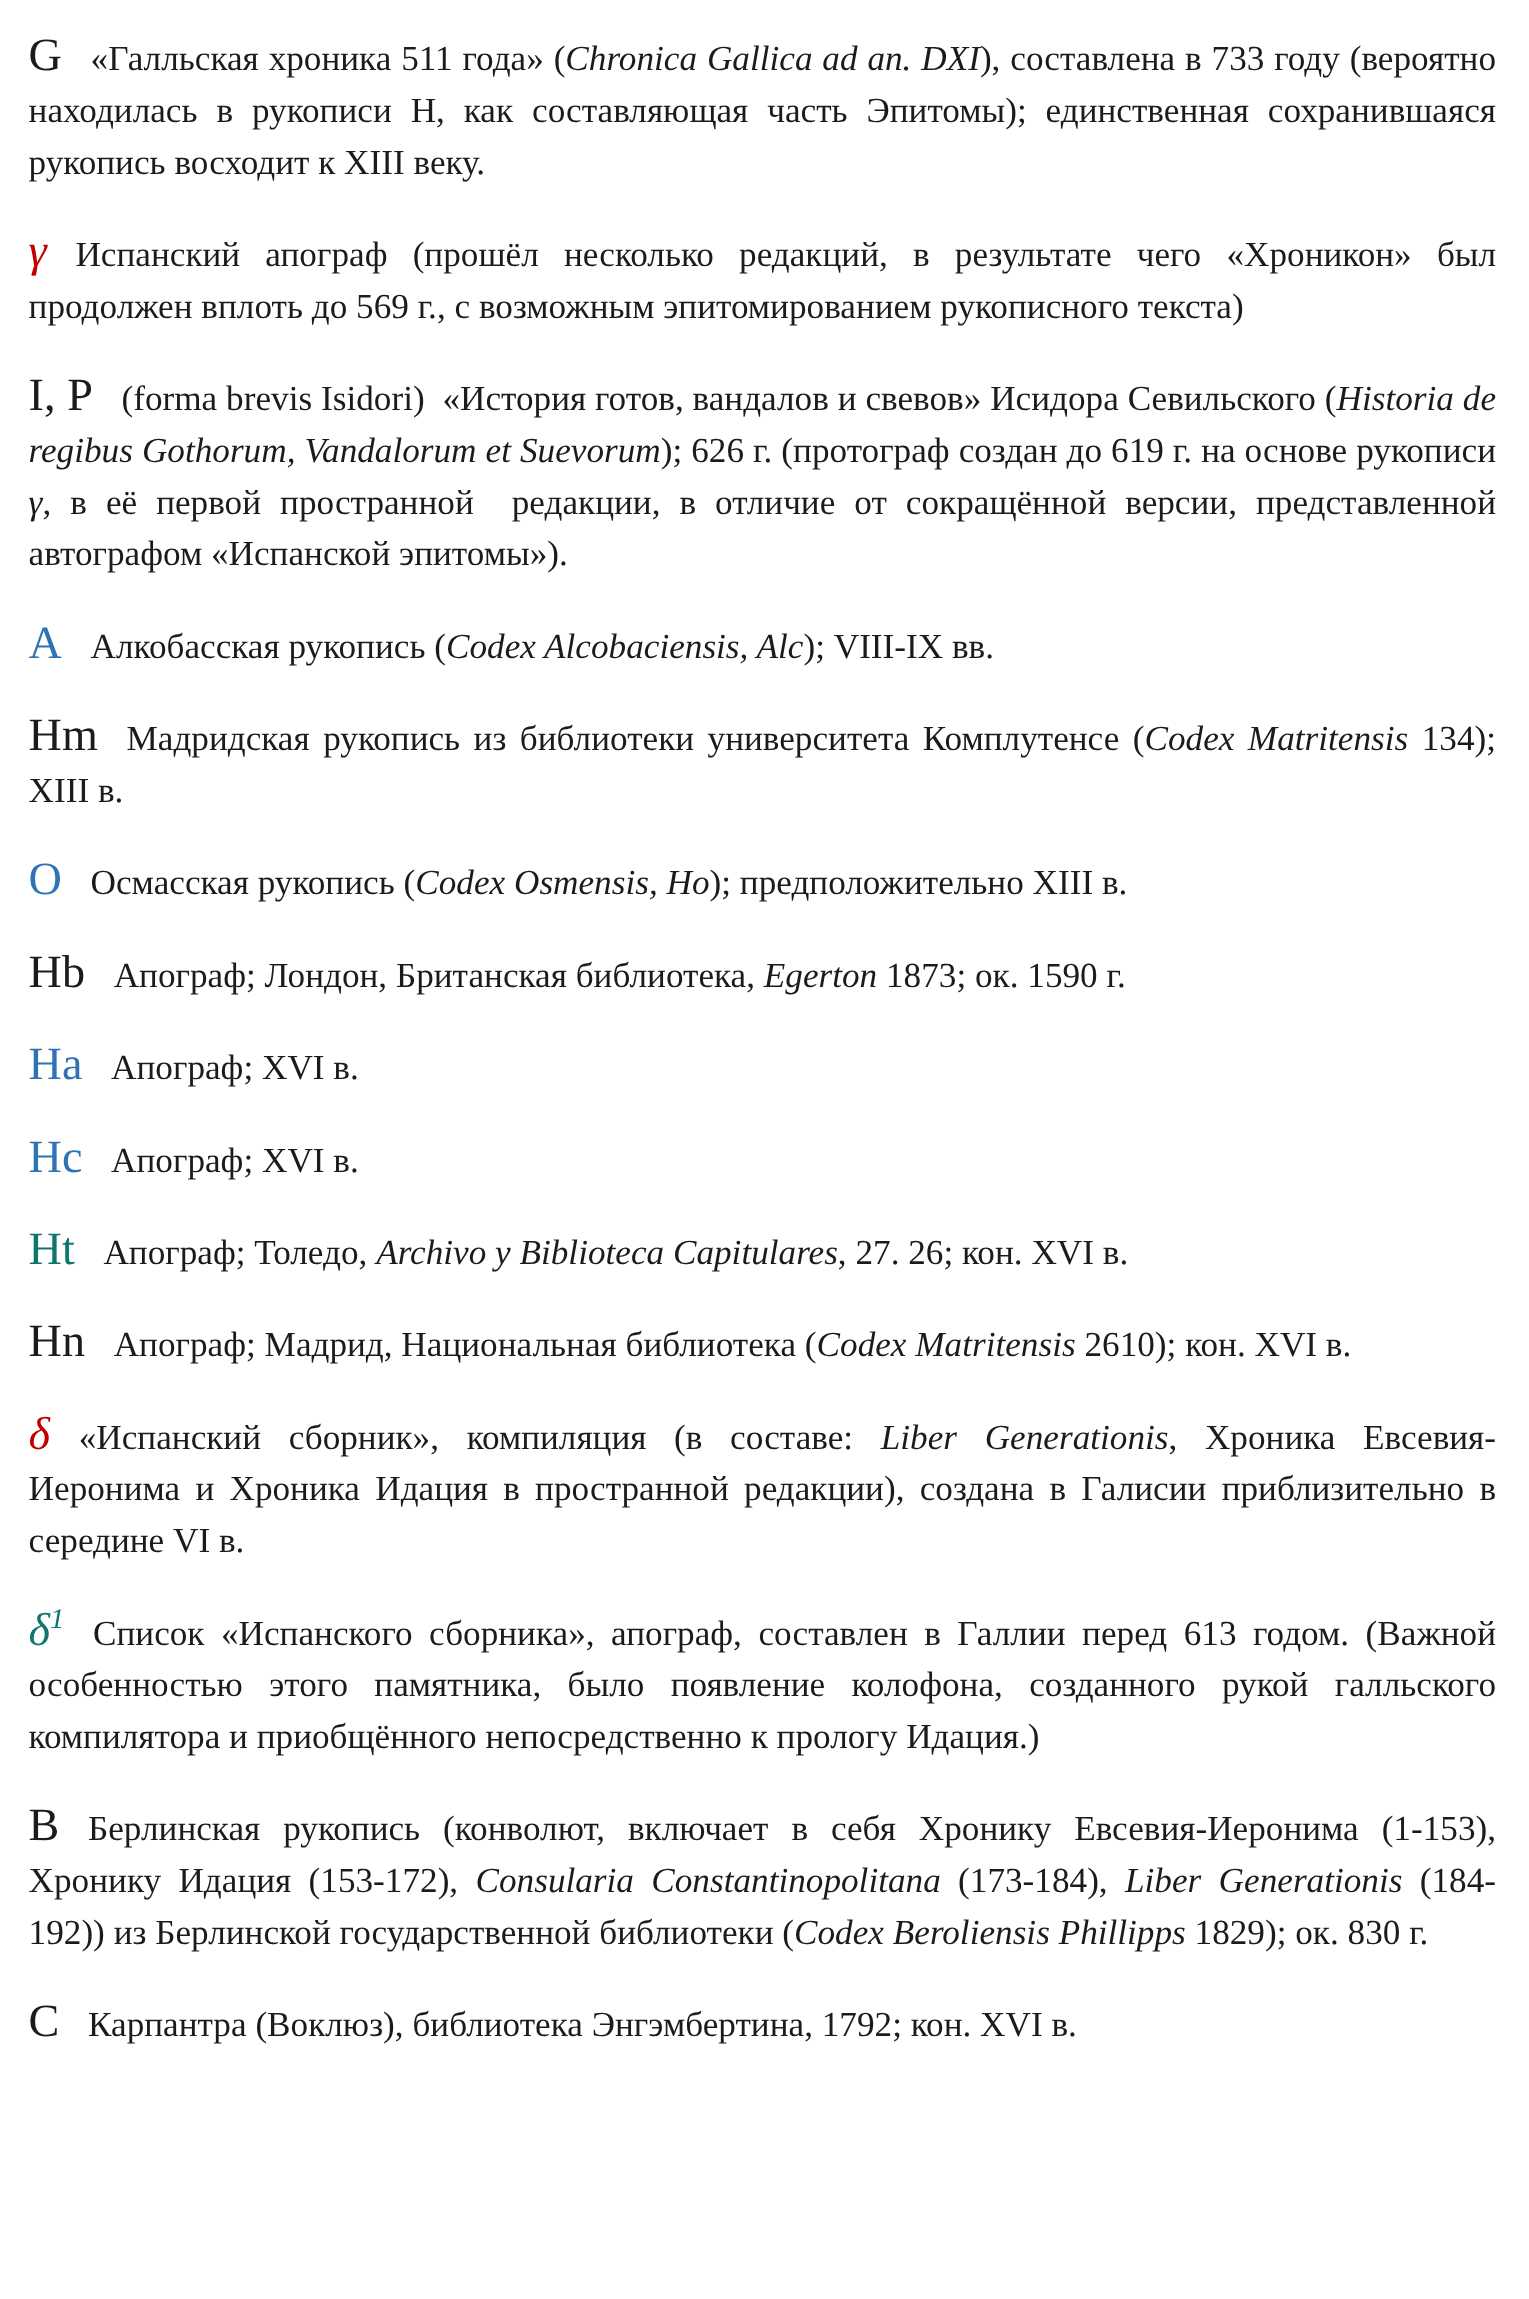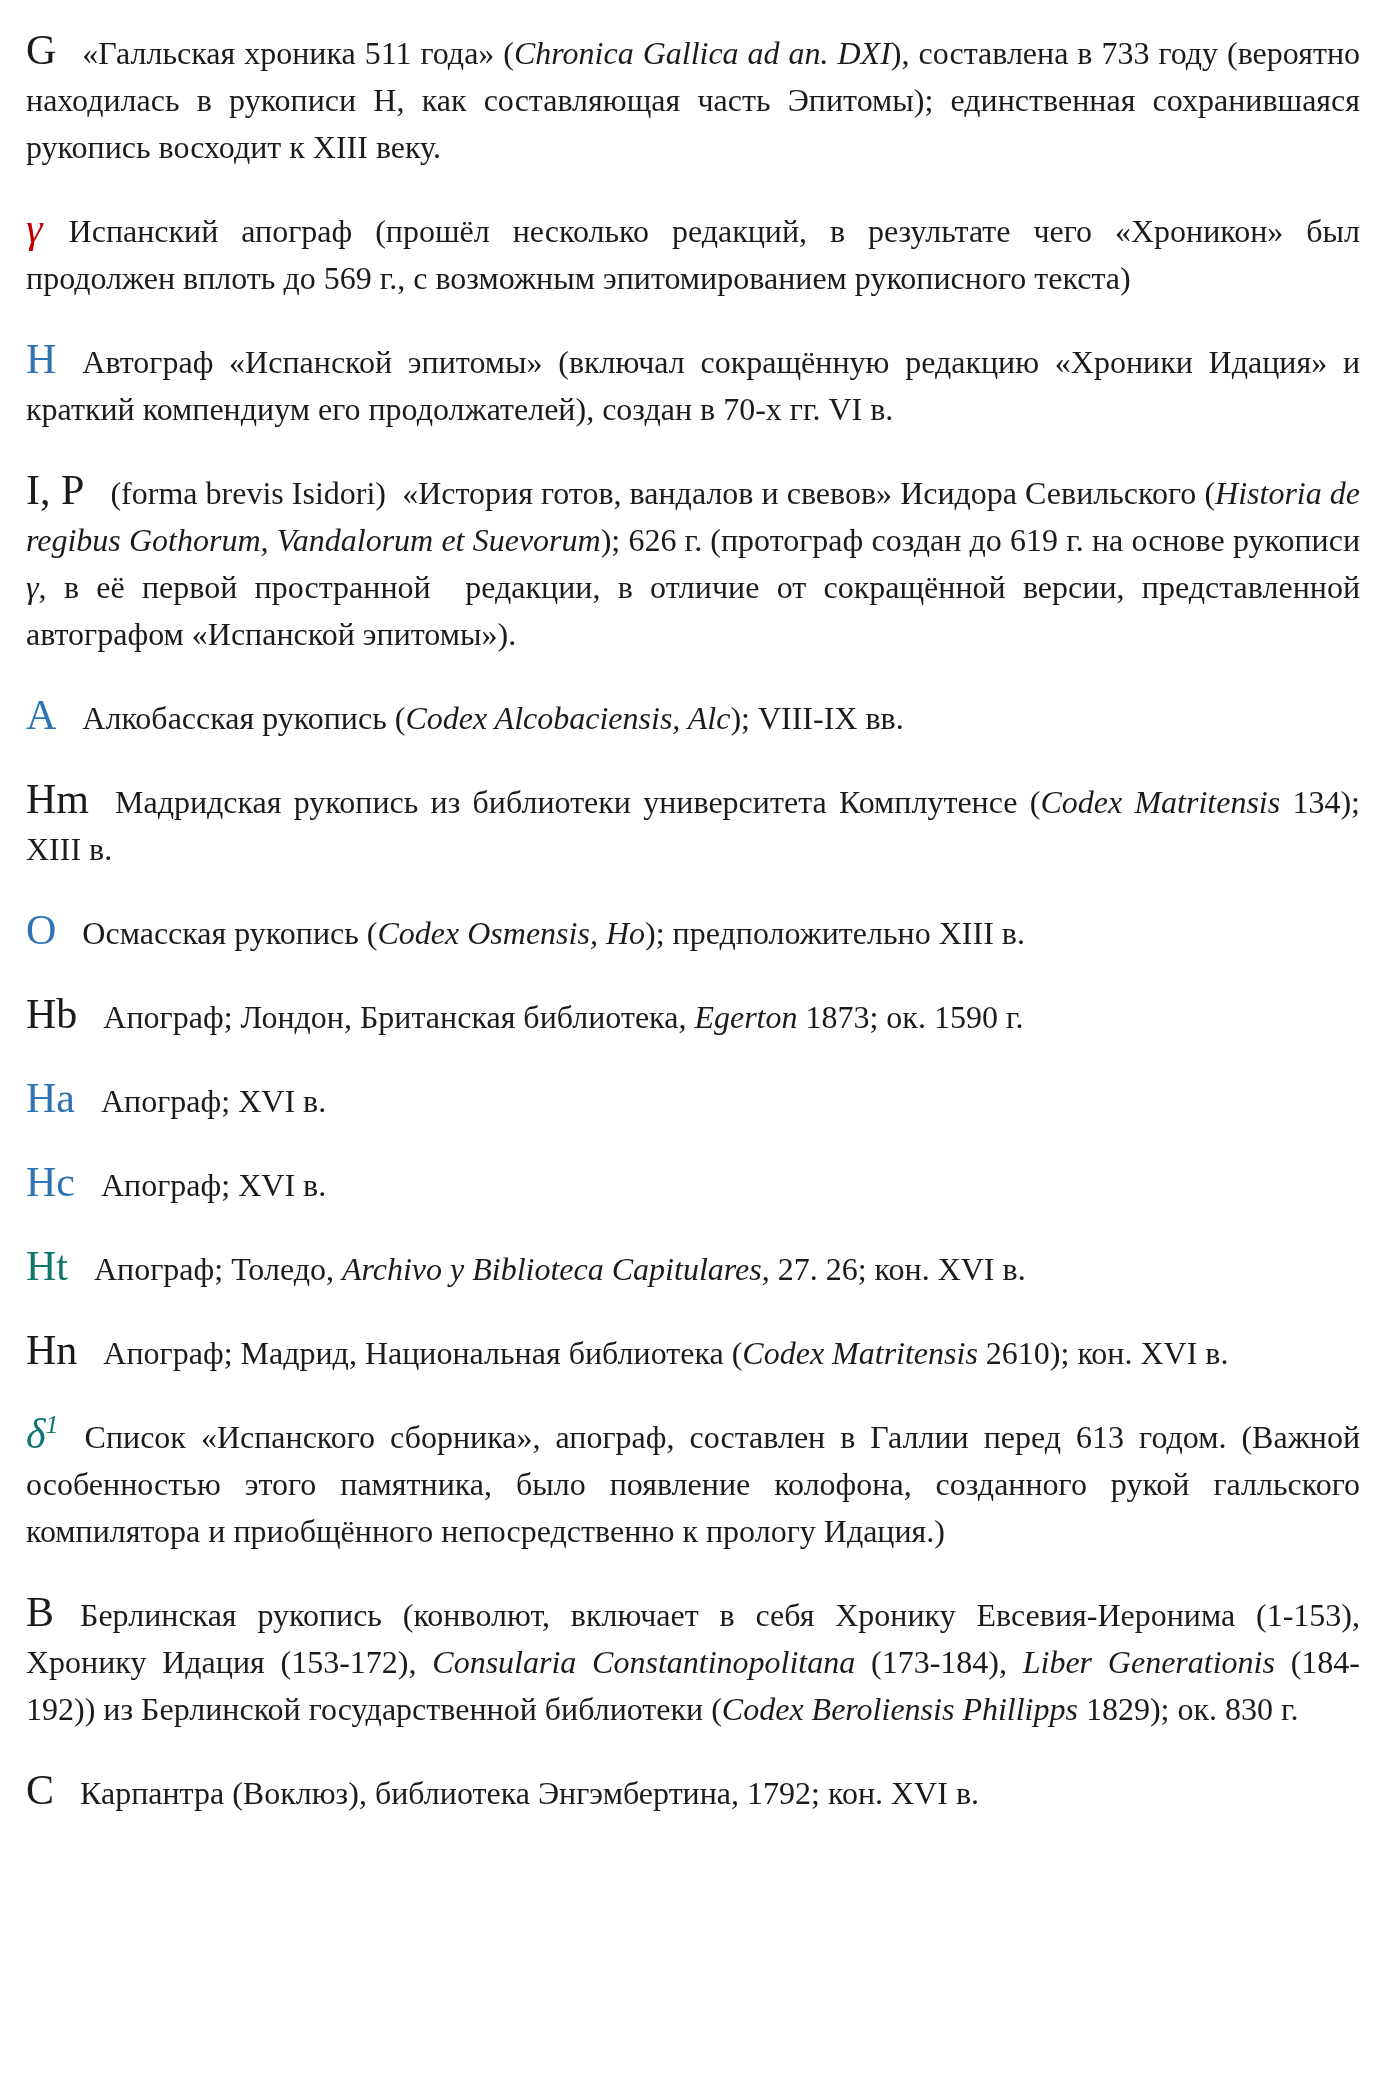--- a/index.html
+++ b/index.html
@@ -45,27 +45,27 @@
     font-style: italic;
   }
 </style>
 </head>
 <body>
 
 <main class="page">
   <div id="entries">
       <p class="entry"><span class="siglum" style="color: rgb(27, 27, 27);">G</span><span><span>«Галльская хроника 511 года» (</span><span class="italic">Chronica Gallica ad an. DXI</span><span>), составлена в 733 году (вероятно находилась в рукописи H, как составляющая часть Эпитомы); единственная сохранившаяся рукопись восходит к XIII веку.</span></span></p>
       <p class="entry"><span class="siglum italic" style="color: rgb(192, 0, 0);">γ</span><span><span>Испанский апограф (прошёл несколько редакций, в результате чего «Хроникон» был продолжен вплоть до 569 г., с возможным эпитомированием рукописного текста)</span></span></p>
-      <p class="entry"><span class="siglum" style="color: rgb(46, 116, 181);">H</span><span><span>Автограф «Испанской эпитомы» (включал сокращённую редакцию «Хроники Идация» и краткий компендиум его продолжателей), создан в 70-х гг. VI в.</span></span></p>
       <p class="entry"><span class="siglum" style="color: rgb(27, 27, 27);">I, P</span><span><span>(forma brevis Isidori)&nbsp; «История готов, вандалов и свевов» Исидора Севильского (</span><span class="italic">Historia de regibus Gothorum, Vandalorum et Suevorum</span><span>); 626 г. (протограф создан до 619 г. на основе рукописи </span><span class="italic">γ</span><span>, в её первой пространной&nbsp; редакции, в отличие от сокращённой версии, представленной автографом «Испанской эпитомы»).</span></span></p>
       <p class="entry"><span class="siglum" style="color: rgb(46, 116, 181);">A</span><span><span>Алкобасская рукопись (</span><span class="italic">Codex Alcobaciensis, Alc</span><span>); VIII-IX вв.</span></span></p>
       <p class="entry"><span class="siglum" style="color: rgb(27, 27, 27);">Hm</span><span><span>Мадридская рукопись из библиотеки университета Комплутенсе (</span><span class="italic">Codex Matritensis</span><span> 134); XIII в.</span></span></p>
       <p class="entry"><span class="siglum" style="color: rgb(46, 116, 181);">O</span><span><span>Осмасская рукопись (</span><span class="italic">Codex Osmensis, Ho</span><span>); предположительно XIII в.</span></span></p>
       <p class="entry"><span class="siglum" style="color: rgb(27, 27, 27);">Hb</span><span><span>Апограф; Лондон, Британская библиотека, </span><span class="italic">Egerton</span><span> 1873; ок. 1590 г.</span></span></p>
       <p class="entry"><span class="siglum" style="color: rgb(46, 116, 181);">Ha</span><span><span>Апограф; XVI в.</span></span></p>
       <p class="entry"><span class="siglum" style="color: rgb(46, 116, 181);">Hc</span><span><span>Апограф; XVI в.</span></span></p>
       <p class="entry"><span class="siglum" style="color: #0f766e;">Ht</span><span><span>Апограф; Толедо, </span><span class="italic">Archivo y Biblioteca Capitulares</span><span>, 27. 26; кон. XVI в.</span></span></p>
       <p class="entry"><span class="siglum" style="color: rgb(27, 27, 27);">Hn</span><span><span>Апограф; Мадрид, Национальная библиотека (</span><span class="italic">Codex Matritensis</span><span> 2610); кон. XVI в.</span></span></p>
+      <p class="entry"><span class="siglum italic" style="color: rgb(192, 0, 0);">δ</span><span><span>«Испанский сборник», компиляция (в составе: </span><span class="italic">Liber Generationis</span><span>, Хроника Евсевия-Иеронима и Хроника Идация в пространной редакции), создана в Галисии приблизительно в середине VI в.</span></span></p>
       <p class="entry"><span class="siglum italic" style="color: #0f766e;">δ<sup>1</sup></span><span><span>Список «Испанского сборника», апограф, составлен в Галлии перед 613 годом. (Важной особенностью этого памятника, было появление колофона, созданного рукой галльского компилятора и приобщённого непосредственно к прологу Идация.)</span></span></p>
       <p class="entry"><span class="siglum" style="color: rgb(27, 27, 27);">B</span><span><span>Берлинская рукопись (конволют, включает в себя Хронику Евсевия-Иеронима (1-153), Хронику Идация (153-172), </span><span class="italic">Consularia Constantinopolitana</span><span> (173-184), </span><span class="italic">Liber Generationis</span><span> (184-192)) из Берлинской государственной библиотеки (</span><span class="italic">Codex Beroliensis Phillipps</span><span> 1829); ок. 830 г.</span></span></p>
       <p class="entry"><span class="siglum" style="color: rgb(27, 27, 27);">C</span><span><span>Карпантра (Воклюз), библиотека Энгэмбертина, 1792; кон. XVI в.</span></span></p>
     </div>
 </main>
 
 </body></html>

